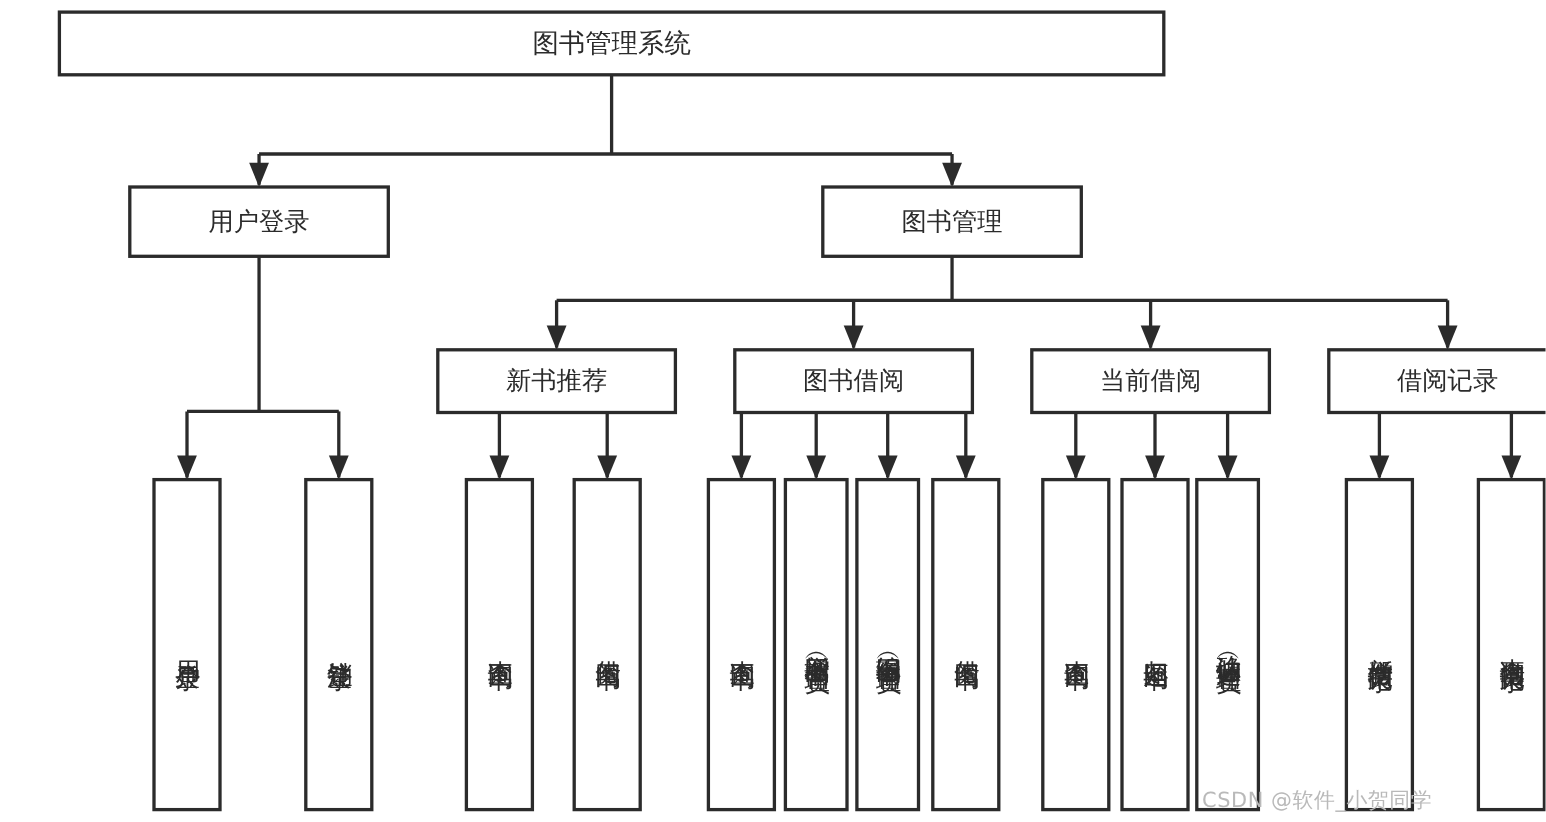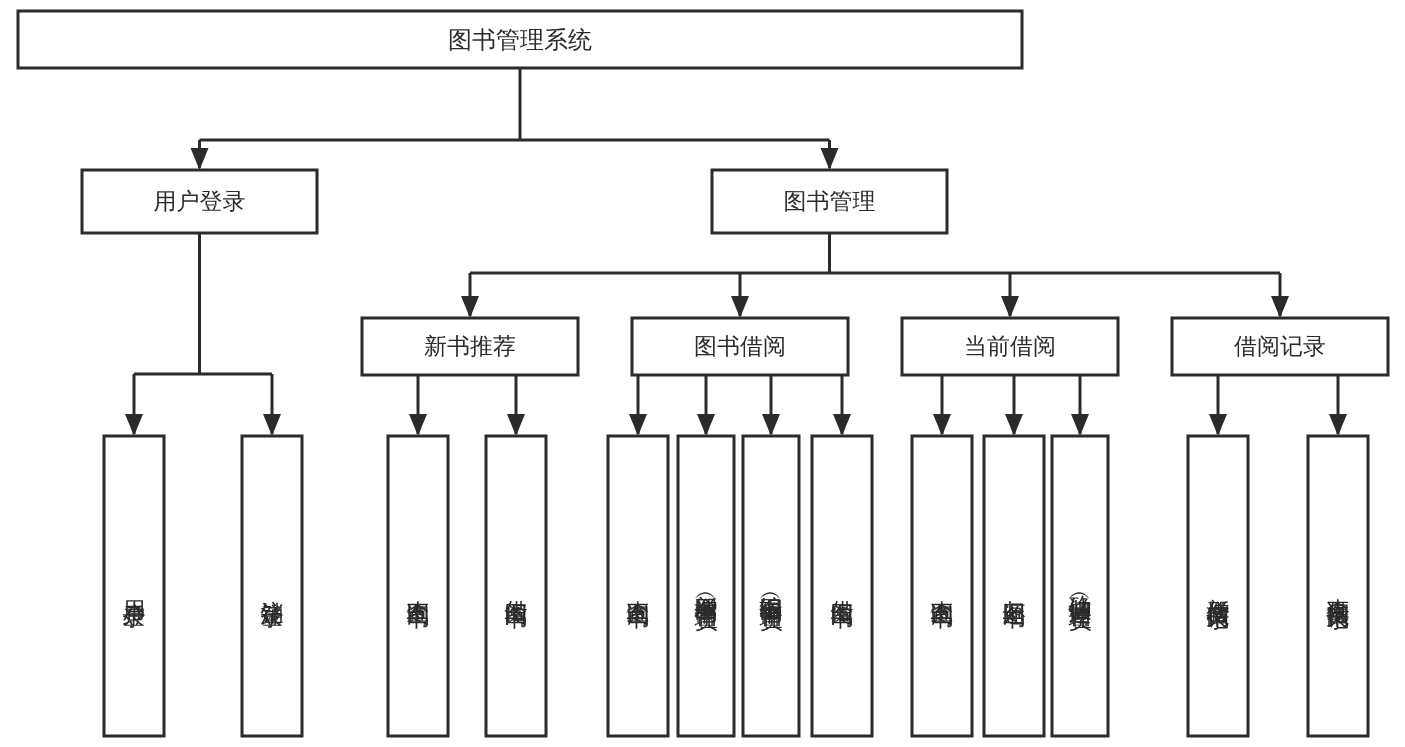--- a/index.html
+++ b/index.html
@@ -13,20 +13,21 @@
     height: 747px;
     overflow: hidden;
     font-family: "DejaVu Sans", "Liberation Sans", sans-serif;
     color: #262626;
   }
   #diagram-root {
     position: relative;
     width: 1274px;
     height: 747px;
     background: #ffffff;
+    margin-left: 36px;
   }
   svg.diagram-canvas {
     position: absolute;
     left: 0;
     top: 0;
     width: 1405px;
     height: 747px;
     display: block;
   }
   .node-box {
@@ -220,13 +221,14 @@
       <div class="leaf-text" style="left: 678px; top: 436px; width: 56px; height: 300px;">新增图书（管理员）</div>
       <div class="leaf-text" style="left: 743px; top: 436px; width: 56px; height: 300px;">编辑图书（管理员）</div>
       <div class="leaf-text" style="left: 812px; top: 436px; width: 60px; height: 300px;">借阅图书</div>
       <div class="leaf-text" style="left: 912px; top: 436px; width: 60px; height: 300px;">查询图书</div>
       <div class="leaf-text" style="left: 984px; top: 436px; width: 60px; height: 300px;">归还图书</div>
       <div class="leaf-text" style="left: 1052px; top: 436px; width: 56px; height: 300px;">确认归还（管理员）</div>
       <div class="leaf-text" style="left: 1188px; top: 436px; width: 60px; height: 300px;">新增借阅记录</div>
       <div class="leaf-text" style="left: 1308px; top: 436px; width: 60px; height: 300px;">查询借阅记录</div>
     </div>
 
+  <div class="watermark">CSDN @软件_小贺同学</div>
 </div>
 
 </body></html>

